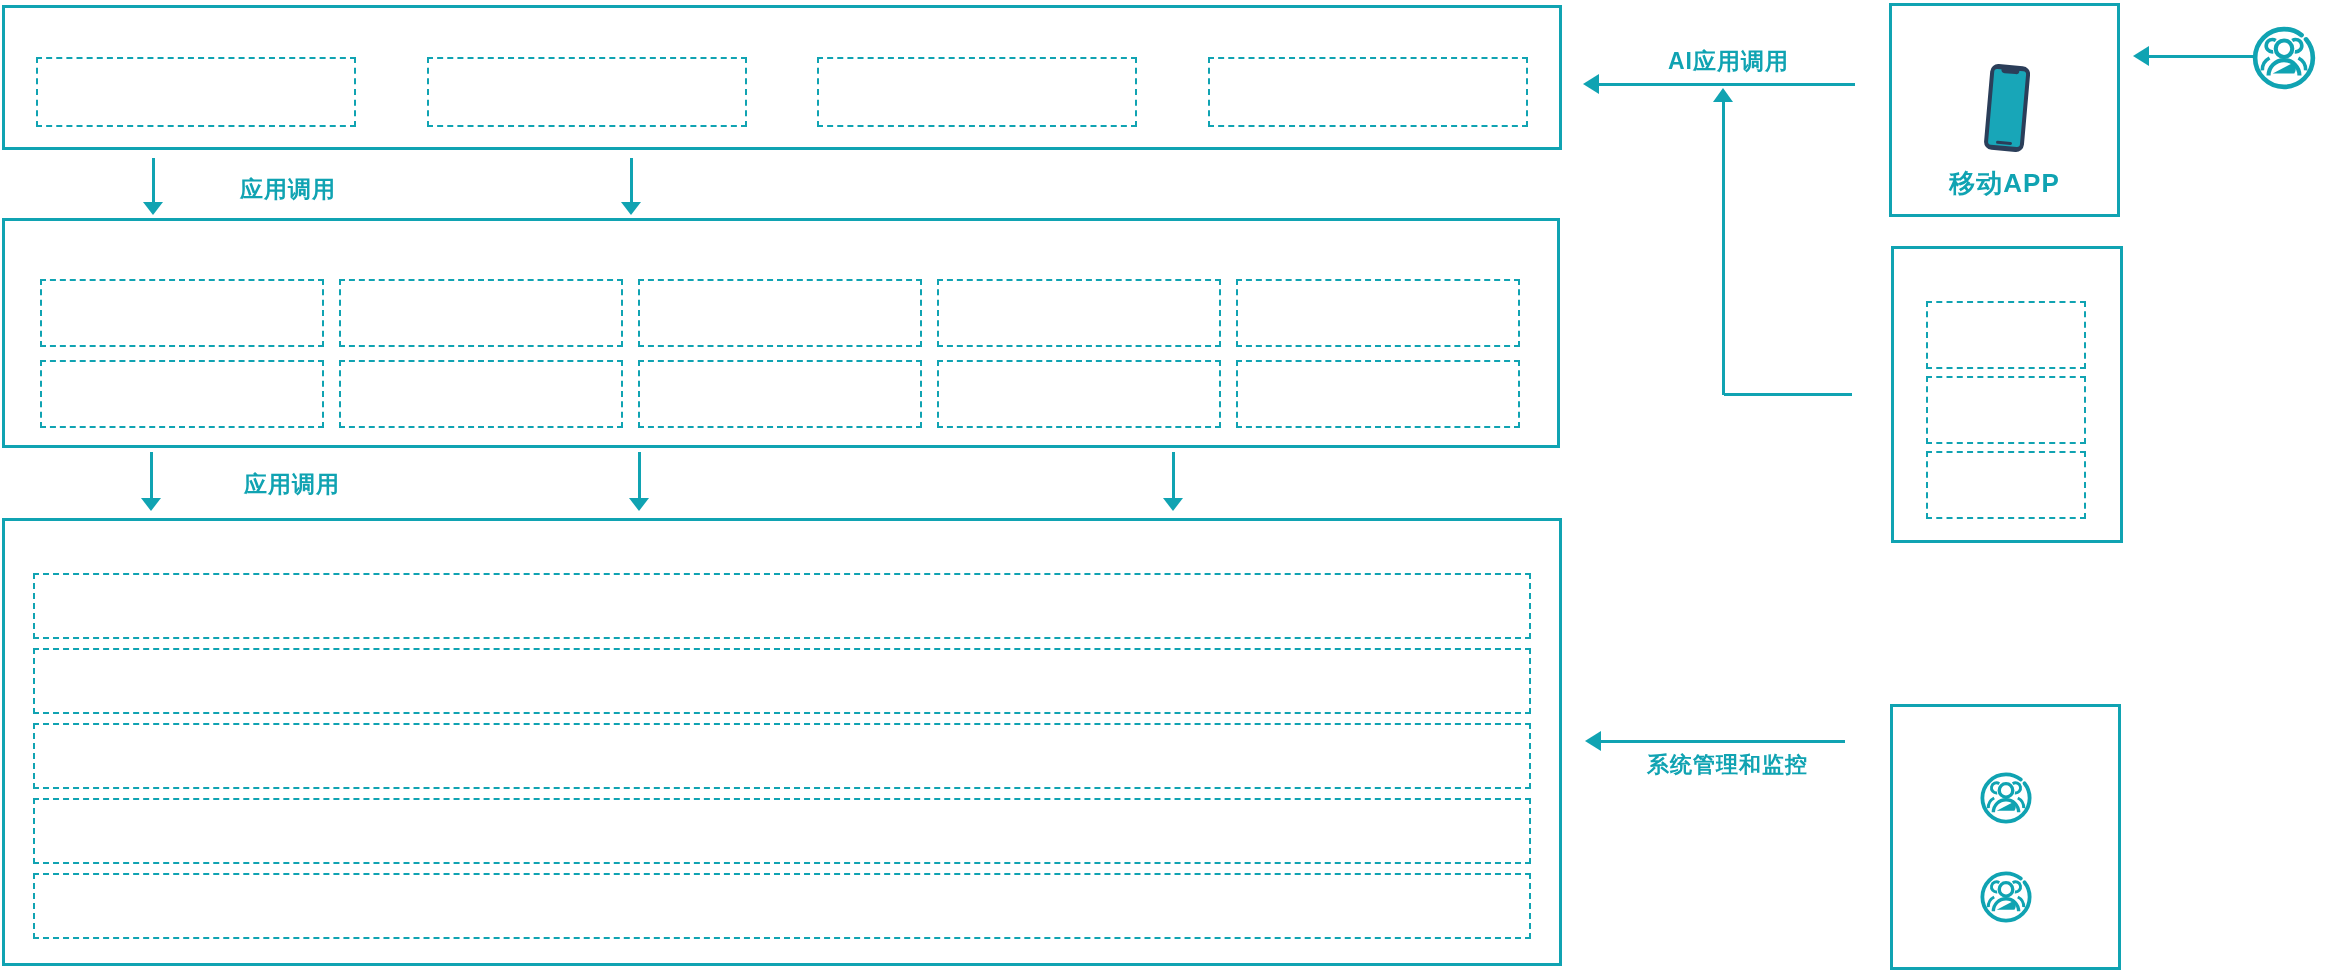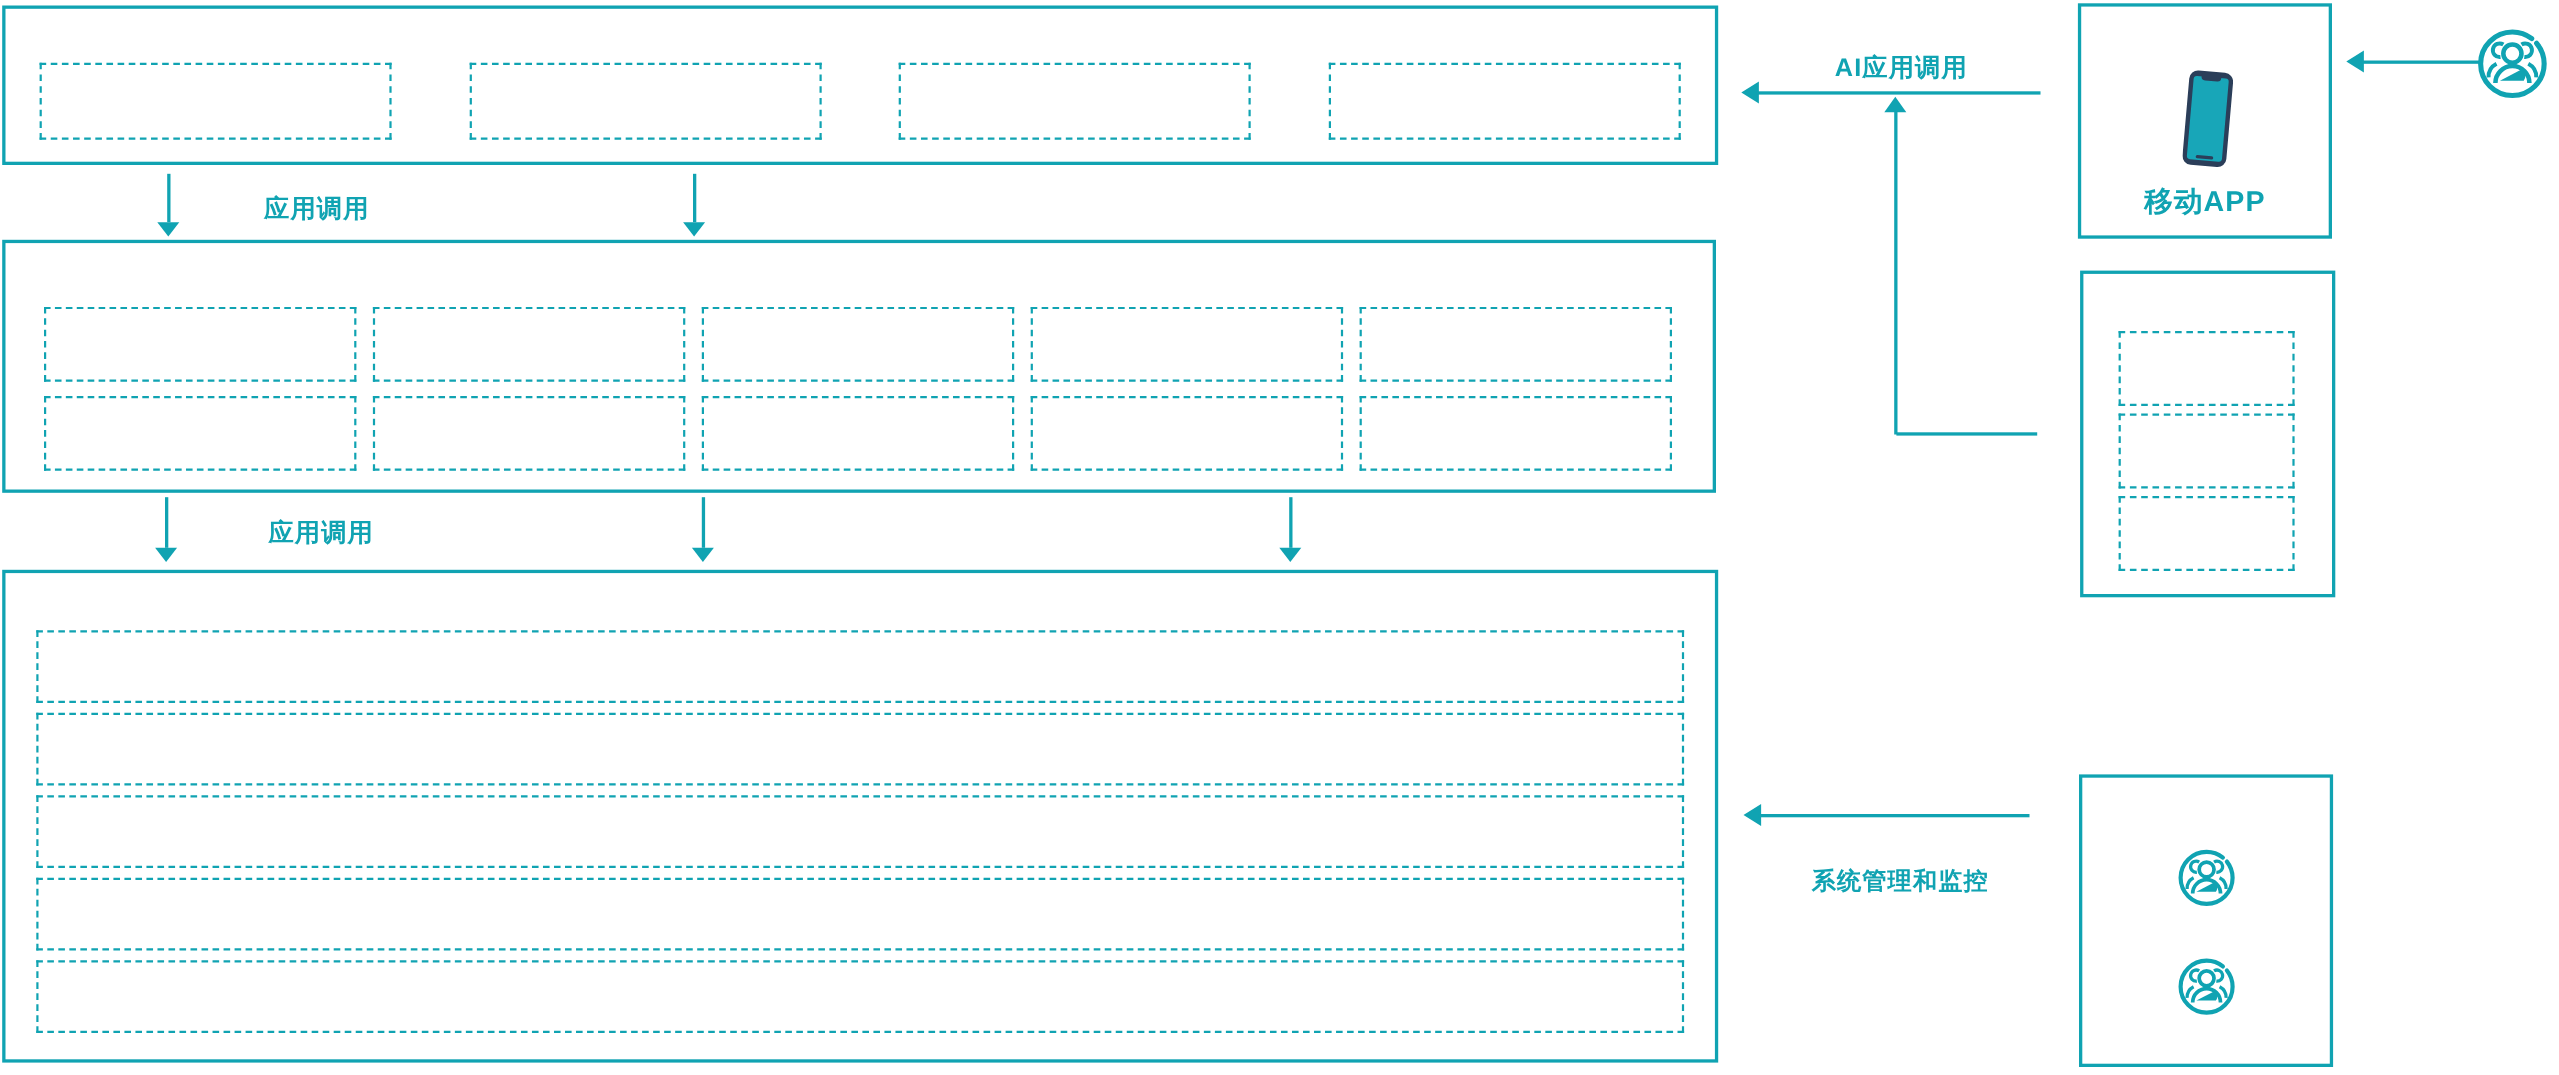--- a/index.html
+++ b/index.html
@@ -29,21 +29,21 @@
   #panel-top .ph-box{width:320px;height:70px;}
   #panel-middle .ph-box{width:284px;height:68px;}
   #panel-bottom .ph-box{width:1498px;height:66px;}
   #box-apps .ph-box{width:160px;height:68px;}
   
   .lbl{position:absolute;color:var(--teal);font-weight:700;font-size:23px;
     letter-spacing:1px;white-space:nowrap;}
   #label-app-call{left:240px;top:174px;}
   #label-capability{left:244px;top:469px;}
   #label-ai{left:1668px;top:46px;width:140px;}
-  #label-sys{left:1640px;top:786px;width:175px;text-align:center;font-size:22px;}
+  #label-sys{left:1640px;top:750px;width:175px;text-align:center;font-size:22px;}
   #label-mobile{position:absolute;left:0;right:0;top:160px;text-align:center;
     color:var(--teal);font-weight:700;font-size:26px;letter-spacing:1px;}
   
   .arrow-down{position:absolute;width:20px;}
   .arrow-down .shaft{margin:0 auto;width:3px;background:var(--teal);}
   .arrow-down .head{width:0;height:0;border-left:10px solid transparent;
     border-right:10px solid transparent;border-top:13px solid var(--teal);}
   .arrow-left{position:absolute;height:20px;}
   .arrow-left .head{position:absolute;left:0;top:0;width:0;height:0;
     border-top:10px solid transparent;border-bottom:10px solid transparent;

